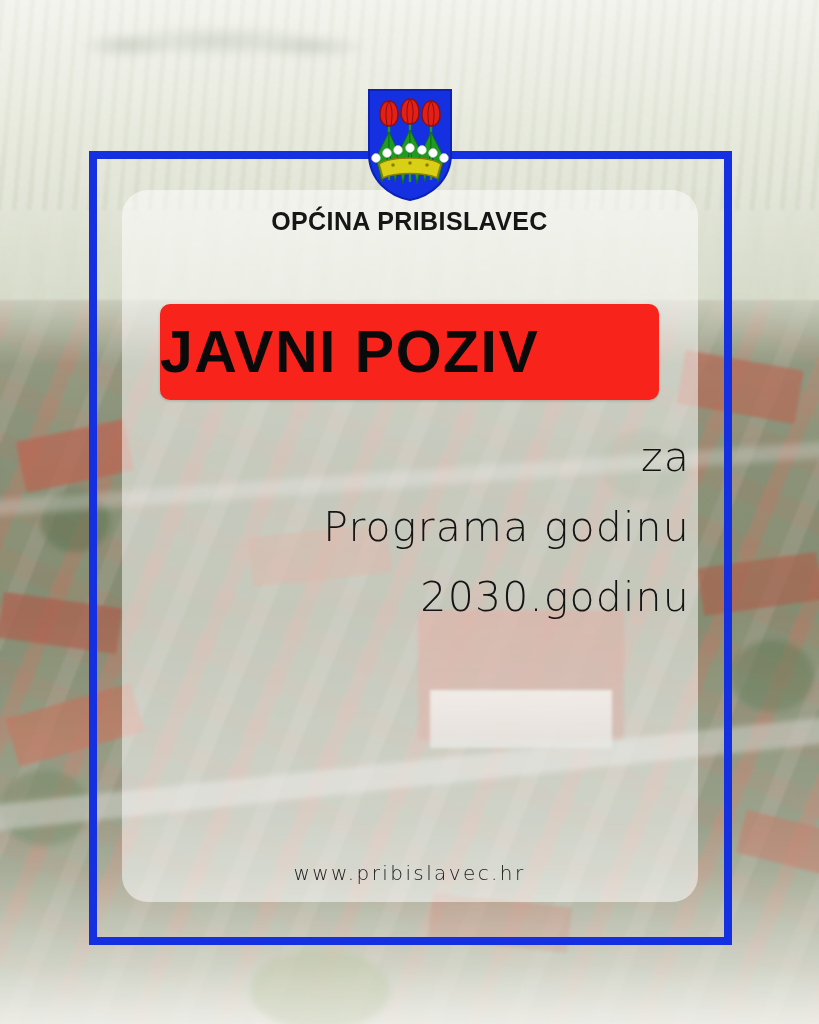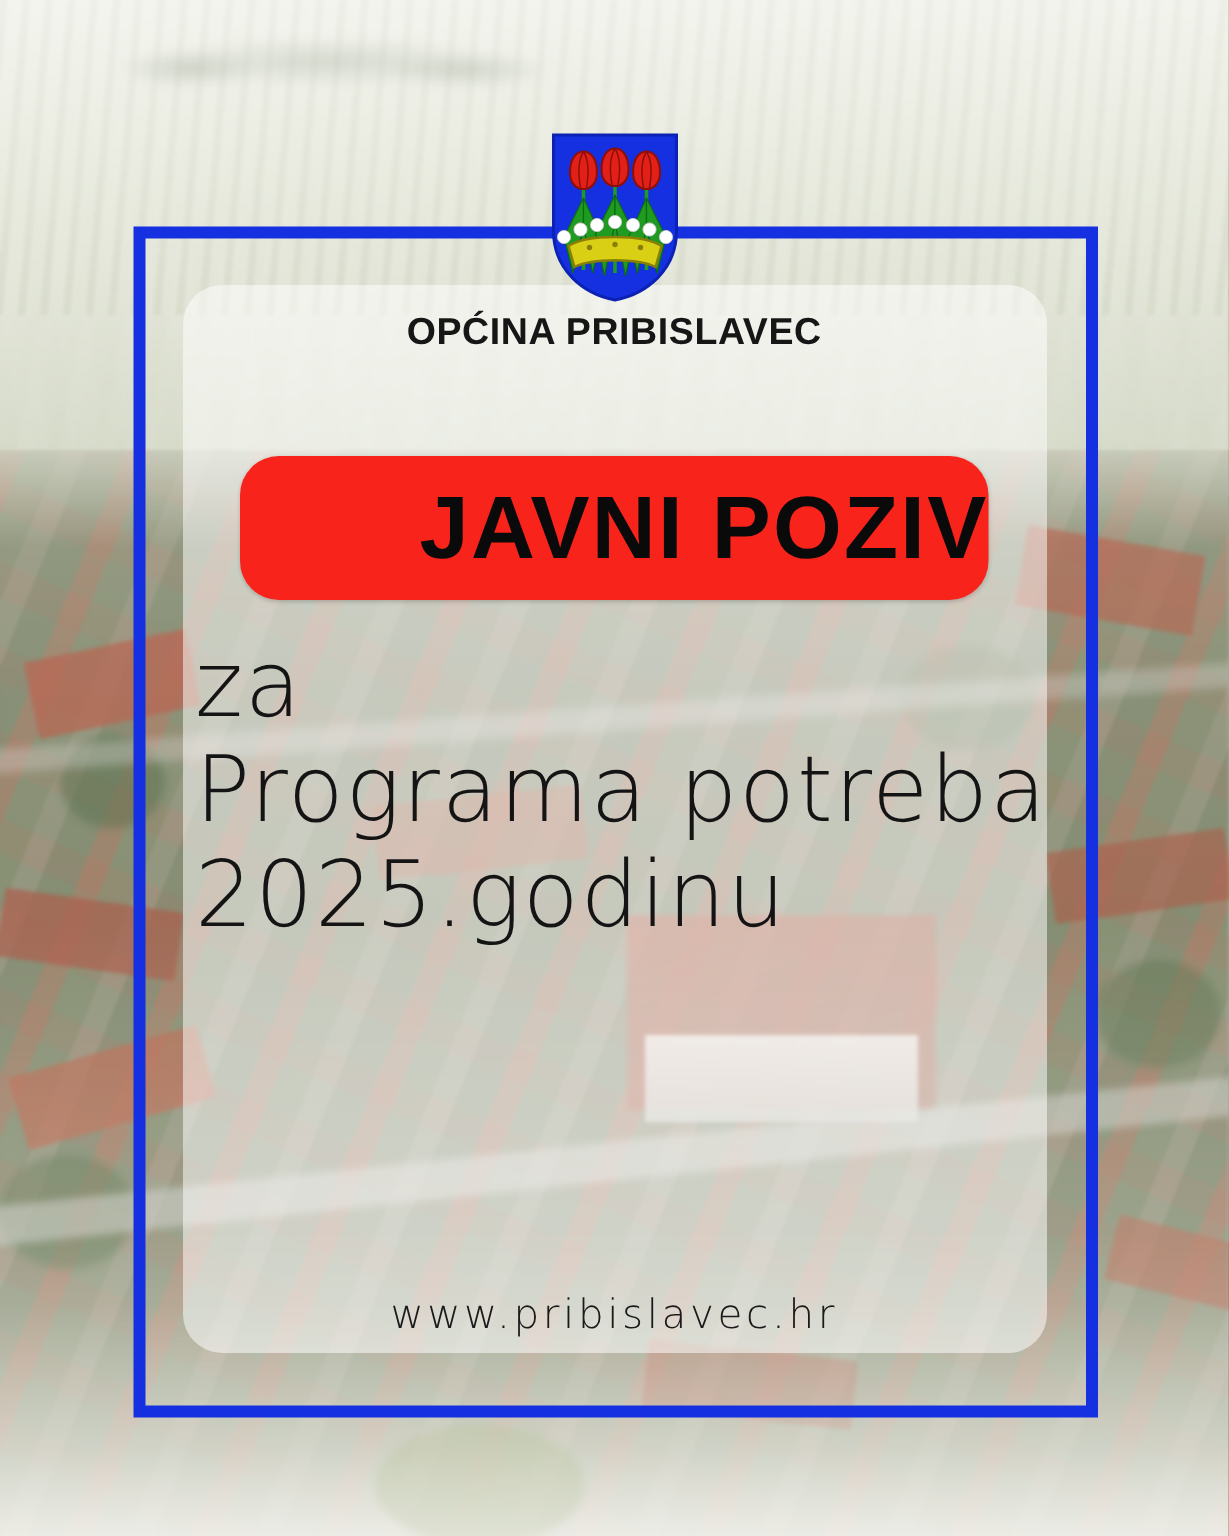--- a/index.html
+++ b/index.html
@@ -135,57 +135,57 @@
     font-size:25px;
     letter-spacing:.4px;
     color:#161616;
     z-index:7;
   }
 
   .badge{
     position:absolute;
     left:160px; top:304px; width:499px; height:96px;
     background:var(--badge-red,#f8241c);
-    border-radius:26px;
-    display:flex; align-items:center; justify-content:flex-end;
+    border-radius:10px;
+    display:flex; align-items:center; justify-content:flex-start;
     z-index:7;
     box-shadow:0 1px 3px rgba(0,0,0,.18);
   }
   .badge-text{
     font-family:"Liberation Sans", sans-serif;
     font-weight:bold;
     font-size:59px;
     letter-spacing:1.5px;
     color:#0a0a0a;
     line-height:1;
     white-space:nowrap;
   }
 
   .subtitle{
     position:absolute;
     left:130px; top:422px; width:560px;
-    text-align:left;
+    text-align:right;
     z-index:7;
     font-family:"DejaVu Sans", sans-serif;
     font-weight:300;
-    font-size:61px;
+    font-size:41px;
     line-height:70px;
     letter-spacing:1.2px;
     color:#141414;
   }
   .subtitle .line{ display:block; white-space:nowrap; }
 
   .url{
     position:absolute;
     left:0; right:0; top:861px;
     text-align:center;
     z-index:7;
     font-family:"DejaVu Sans", sans-serif;
     font-weight:300;
-    font-size:27px;
+    font-size:20px;
     letter-spacing:2.4px;
     color:#1a1a1a;
   }
 </style>
 </head>
 <body>
 
 <div class="poster">
 
   <div class="bg">
@@ -275,19 +275,19 @@
   </div>
 
   <div class="org-title">OPĆINA PRIBISLAVEC</div>
 
   <div class="badge">
     <span class="badge-text">JAVNI POZIV</span>
   </div>
 
   <div class="subtitle">
     <span class="line">za</span>
-    <span class="line">Programa potreba</span>
-    <span class="line">2025.godinu</span>
+    <span class="line">Programa godinu</span>
+    <span class="line">2030.godinu</span>
   </div>
 
   <div class="url">www.pribislavec.hr</div>
 
 </div>
 
 </body></html>

